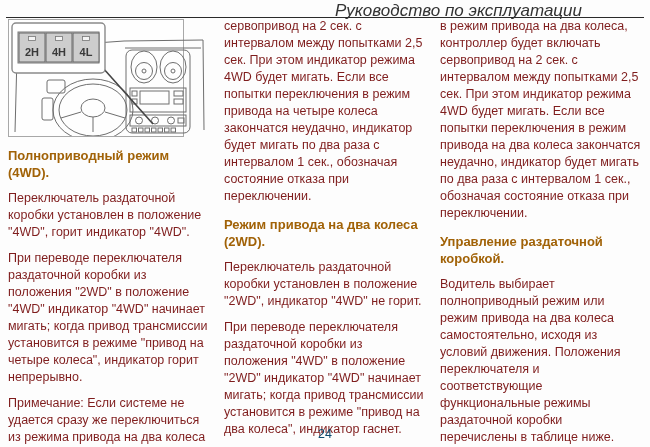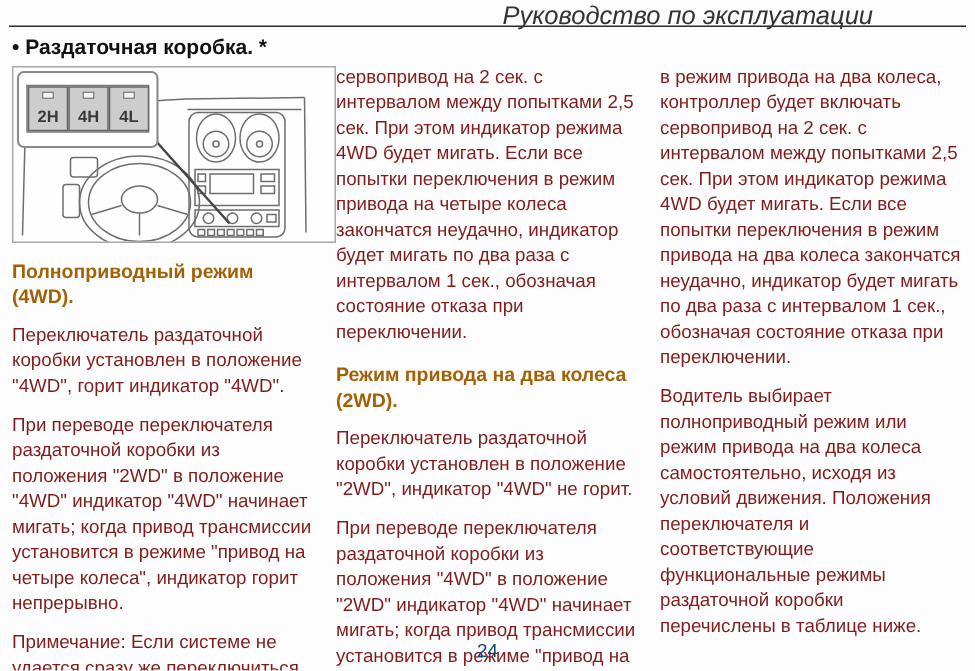--- a/index.html
+++ b/index.html
@@ -47,21 +47,21 @@
   .col h2 {
     margin: 0 0 9px 0;
     font-size: 13px;
     line-height: 17px;
     font-weight: bold;
     color: #a16207;
   }
   .col .heading-gap { margin-top: 11px; }
 
   .figure-box {
-    width: 216px; height: 118px;
+    width: 176px; height: 118px;
     border: 1px solid #a8a8a8;
     background: #fefefe;
     margin: 1px 0 10px 0;
     box-sizing: border-box;
   }
   .figure-box svg { display: block; }
 
   .sketch { stroke: #6e6e6e; fill: none; stroke-width: 1; }
   .callout-btn-label {
     font-family: "Liberation Sans", sans-serif;
@@ -79,21 +79,20 @@
     color: #0c4a6e;
   }
 </style>
 </head>
 <body>
 
 <div class="page">
 
   <div class="running-header">Руководство по эксплуатации</div>
 
-  <div class="doc-title">• Раздаточная коробка. *</div>
 
   <div class="columns">
 
     <div class="col">
 
       <div class="figure-box">
         <svg width="200" height="116" viewBox="0 0 200 116">
 
           <g class="sketch">
             <path d="M8 36 Q55 24 115 21 L194 20"></path>
@@ -175,19 +174,20 @@
     <div class="col">
       <p>сервопривод на 2 сек. с интервалом между попытками 2,5 сек. При этом индикатор режима 4WD будет мигать. Если все попытки переключения в режим привода на четыре колеса закончатся неудачно, индикатор будет мигать по два раза с интервалом 1 сек., обозначая состояние отказа при переключении.</p>
       <h2 class="heading-gap">Режим привода на два колеса (2WD).</h2>
       <p>Переключатель раздаточной коробки установлен в положение "2WD", индикатор "4WD" не горит.</p>
       <p>При переводе переключателя раздаточной коробки из положения "4WD" в положение "2WD" индикатор "4WD" начинает мигать; когда привод трансмиссии установится в режиме "привод на два колеса", индикатор гаснет.</p>
 
     </div>
 
     <div class="col">
       <p>в режим привода на два колеса, контроллер будет включать сервопривод на 2 сек. с интервалом между попытками 2,5 сек. При этом индикатор режима 4WD будет мигать. Если все попытки переключения в режим привода на два колеса закончатся неудачно, индикатор будет мигать по два раза с интервалом 1 сек., обозначая состояние отказа при переключении.</p>
+      <h2 class="heading-gap">Управление раздаточной коробкой.</h2>
       <p>Водитель выбирает полноприводный режим или режим привода на два колеса самостоятельно, исходя из условий движения. Положения переключателя и соответствующие функциональные режимы раздаточной коробки перечислены в таблице ниже.</p>
     </div>
 
   </div>
 </div>
 
 <div class="page-number">24</div>
 
 </body></html>

